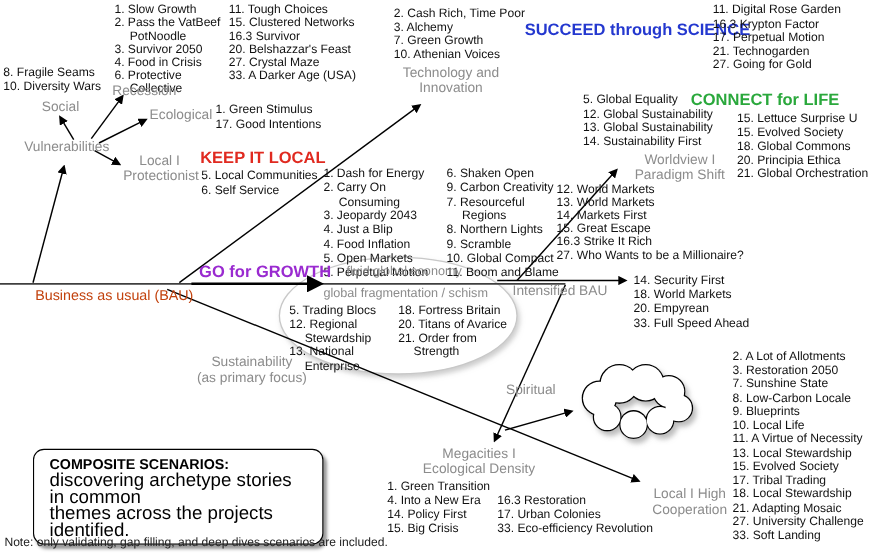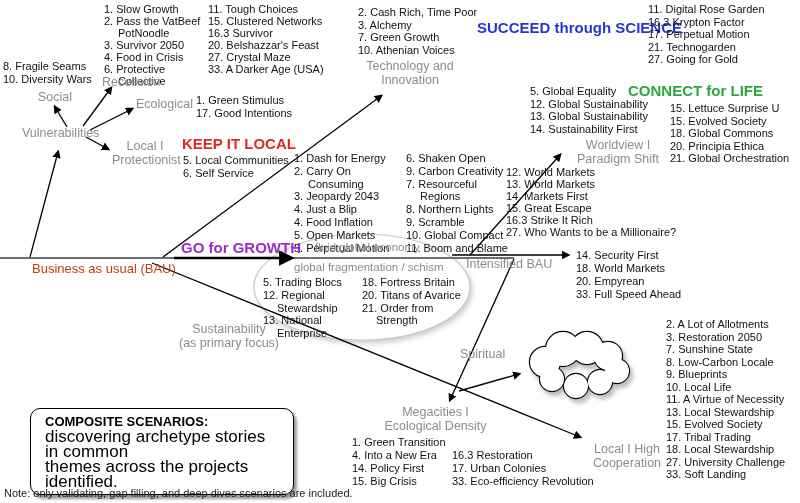--- a/index.html
+++ b/index.html
@@ -245,20 +245,21 @@
       <div class="li">3. Restoration 2050</div>
       <div class="li">7. Sunshine State</div>
       <div class="li">8. Low-Carbon Locale</div>
       <div class="li">9. Blueprints</div>
       <div class="li">10. Local Life</div>
       <div class="li">11. A Virtue of Necessity</div>
       <div class="li">13. Local Stewardship</div>
       <div class="li">15. Evolved Society</div>
       <div class="li">17. Tribal Trading</div>
       <div class="li">18. Local Stewardship</div>
+      <div class="li">21. Adapting Mosaic</div>
       <div class="li">27. University Challenge</div>
       <div class="li">33. Soft Landing</div>
     </div>
 
   <div id="composite-box">
     <div class="cb-title">COMPOSITE SCENARIOS:</div>
     <div class="cb-line">discovering archetype stories in common</div>
     <div class="cb-line">themes across the projects identified.</div>
   </div>
 

